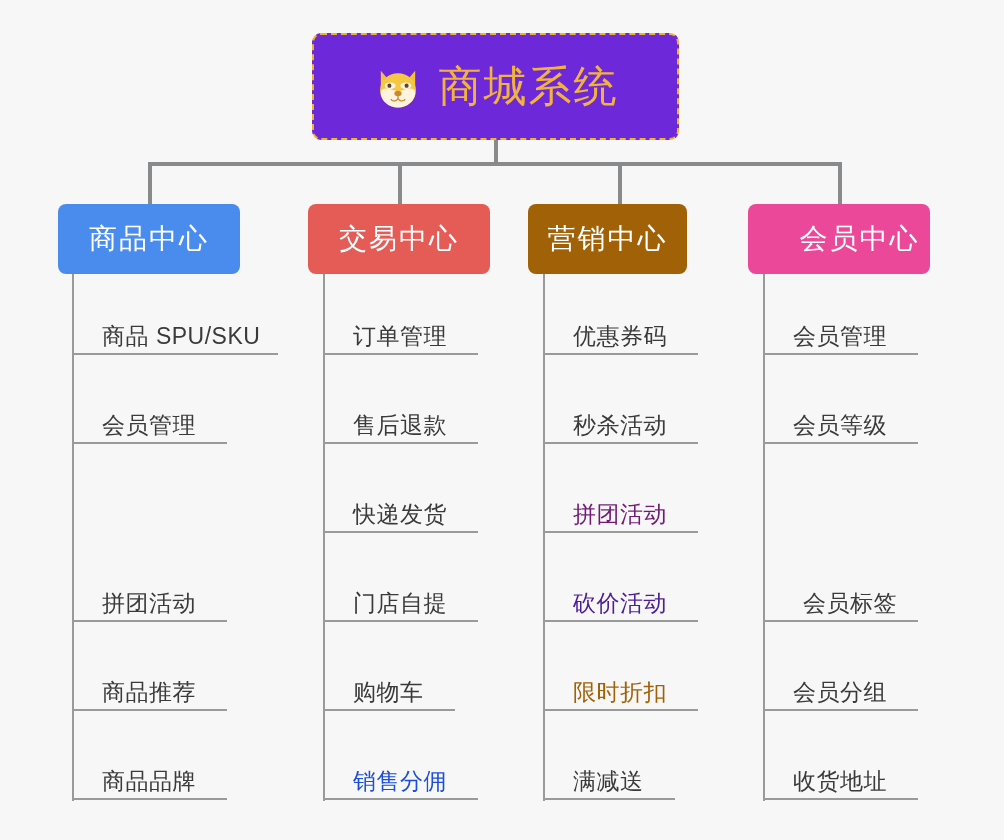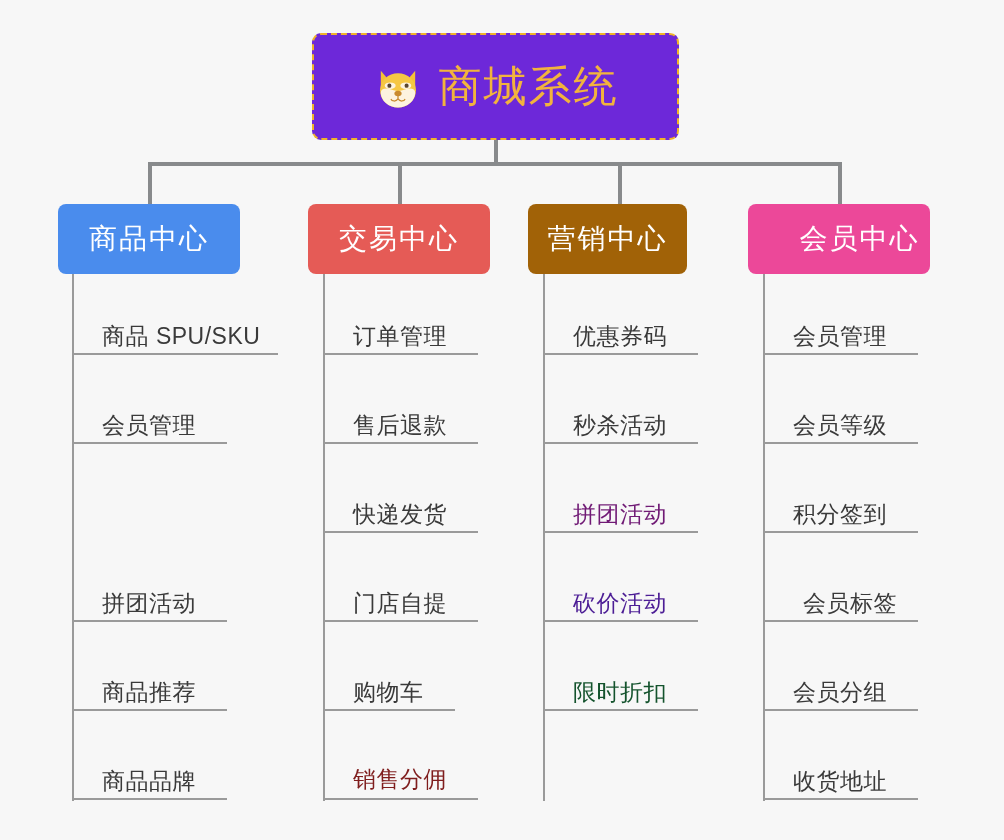--- a/index.html
+++ b/index.html
@@ -188,56 +188,56 @@
   <div class="leaf" style="left: 323px; top: 576px; width: 155px; border-bottom-color: rgb(154, 154, 154);">
       <span class="leaf-label" style="color: rgb(58, 58, 58);">门店自提</span>
     </div>
   <div class="leaf" style="left: 323px; top: 487px; width: 155px; border-bottom-color: rgb(154, 154, 154);">
       <span class="leaf-label" style="color: rgb(58, 58, 58);">快递发货</span>
     </div>
   <div class="leaf" style="left: 323px; top: 665px; width: 132px; border-bottom-color: rgb(154, 154, 154);">
       <span class="leaf-label" style="color: rgb(58, 58, 58);">购物车</span>
     </div>
   <div class="leaf" style="left: 323px; top: 754px; width: 155px; border-bottom-color: rgb(154, 154, 154);">
-      <span class="leaf-label" style="color: #7f1d1d; font-family: Liberation Mono, monospace;">销售分佣</span>
+      <span class="leaf-label" style="color: #1d4ed8;">销售分佣</span>
     </div>
 
   <div class="cat-box" style="left: 528px; width: 159px; background: #a16207;">
     <span class="cat-label">营销中心</span>
   </div>
   <div class="trunk" style="left: 543px; top: 274px; height: 527px; background: rgb(154, 154, 154);"></div>
   <div class="leaf" style="left: 543px; top: 309px; width: 155px; border-bottom-color: rgb(154, 154, 154);">
       <span class="leaf-label" style="color: rgb(58, 58, 58);">优惠券码</span>
     </div>
   <div class="leaf" style="left: 543px; top: 398px; width: 155px; border-bottom-color: rgb(154, 154, 154);">
       <span class="leaf-label" style="color: rgb(58, 58, 58);">秒杀活动</span>
     </div>
   <div class="leaf" style="left: 543px; top: 487px; width: 155px; border-bottom-color: rgb(154, 154, 154);">
       <span class="leaf-label" style="color: #701a75;">拼团活动</span>
     </div>
   <div class="leaf" style="left: 543px; top: 576px; width: 155px; border-bottom-color: rgb(154, 154, 154);">
       <span class="leaf-label" style="color: #4c1d95;">砍价活动</span>
     </div>
   <div class="leaf" style="left: 543px; top: 665px; width: 155px; border-bottom-color: rgb(154, 154, 154);">
-      <span class="leaf-label" style="color: #14532d;">限时折扣</span>
+      <span class="leaf-label" style="color: #a16207;">限时折扣</span>
+    </div>
+  <div class="leaf" style="left: 543px; top: 754px; width: 132px; border-bottom-color: rgb(154, 154, 154);">
+      <span class="leaf-label" style="color: rgb(58, 58, 58);">满减送</span>
     </div>
 
   <div class="cat-box" style="left: 748px; width: 182px; background: #ec4899; padding-left: 41px;">
     <span class="cat-label">会员中心</span>
   </div>
   <div class="trunk" style="left: 763px; top: 274px; height: 527px; background: rgb(154, 154, 154);"></div>
   <div class="leaf" style="left: 763px; top: 309px; width: 155px; border-bottom-color: rgb(154, 154, 154);">
       <span class="leaf-label" style="color: rgb(58, 58, 58);">会员管理</span>
     </div>
   <div class="leaf" style="left: 763px; top: 398px; width: 155px; border-bottom-color: rgb(154, 154, 154);">
       <span class="leaf-label" style="color: rgb(58, 58, 58);">会员等级</span>
     </div>
-  <div class="leaf" style="left: 763px; top: 487px; width: 155px; border-bottom-color: rgb(154, 154, 154);">
-      <span class="leaf-label" style="color: rgb(58, 58, 58);">积分签到</span>
-    </div>
   <div class="leaf" style="left: 763px; top: 576px; width: 155px; border-bottom-color: rgb(154, 154, 154); padding-left: 40px;">
       <span class="leaf-label" style="color: rgb(58, 58, 58);">会员标签</span>
     </div>
   <div class="leaf" style="left: 763px; top: 665px; width: 155px; border-bottom-color: rgb(154, 154, 154);">
       <span class="leaf-label" style="color: rgb(58, 58, 58);">会员分组</span>
     </div>
   <div class="leaf" style="left: 763px; top: 754px; width: 155px; border-bottom-color: rgb(154, 154, 154);">
       <span class="leaf-label" style="color: rgb(58, 58, 58);">收货地址</span>
     </div>
 

